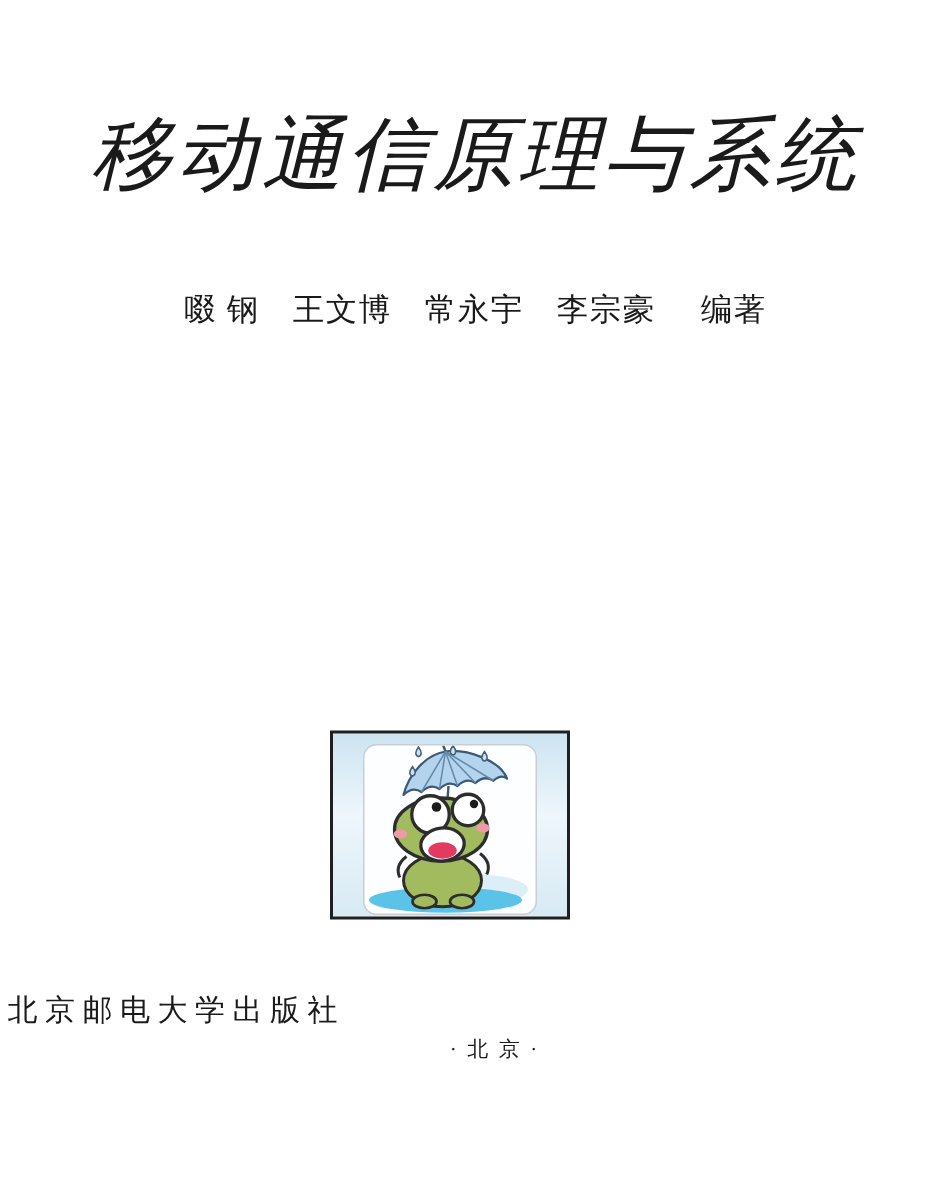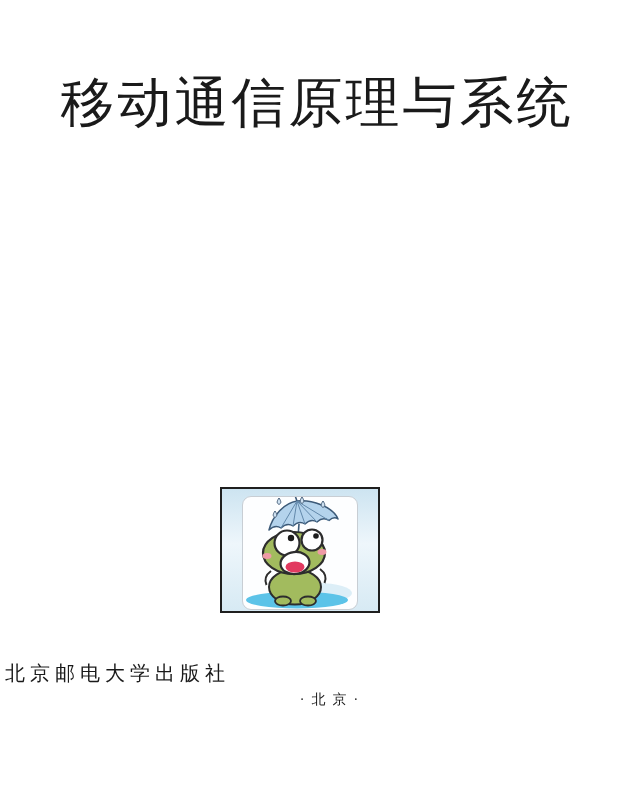--- a/index.html
+++ b/index.html
@@ -15,20 +15,21 @@
   .book-title{
     position:absolute;
     top:72px;left:0;right:0;
     margin:0;
     text-align:center;
     font-size:54px;
     font-weight:400;
     letter-spacing:3px;
     line-height:62px;
     white-space:nowrap;
+    font-style:italic;
   }
   .authors-row{
     position:absolute;
     top:192px;left:0;right:0;
     display:flex;
     justify-content:center;
     align-items:baseline;
     gap:22px;
     font-size:21px;
     letter-spacing:1px;
@@ -74,20 +75,27 @@
     margin-left:24px;
   }
 </style>
 </head>
 <body>
 
 <div class="page">
 
   <h1 class="book-title">移动通信原理与系统</h1>
 
+  <div class="authors-row">
+    <span>啜 钢</span>
+    <span>王文博</span>
+    <span>常永宇</span>
+    <span>李宗豪</span>
+    <span class="role">编著</span>
+  </div>
 
   <div class="cover-illustration">
     <div class="cover-inner">
       <svg viewBox="0 0 114 112" xmlns="http://www.w3.org/2000/svg">
 
         <ellipse cx="75" cy="96" rx="34" ry="10" fill="#dceef7"></ellipse>
         <ellipse cx="54" cy="103" rx="51" ry="8.5" fill="#5cc3e8"></ellipse>
 
         <g>
           <line x1="54" y1="4" x2="52.5" y2="0" stroke="#3c5a78" stroke-width="1.6"></line>

